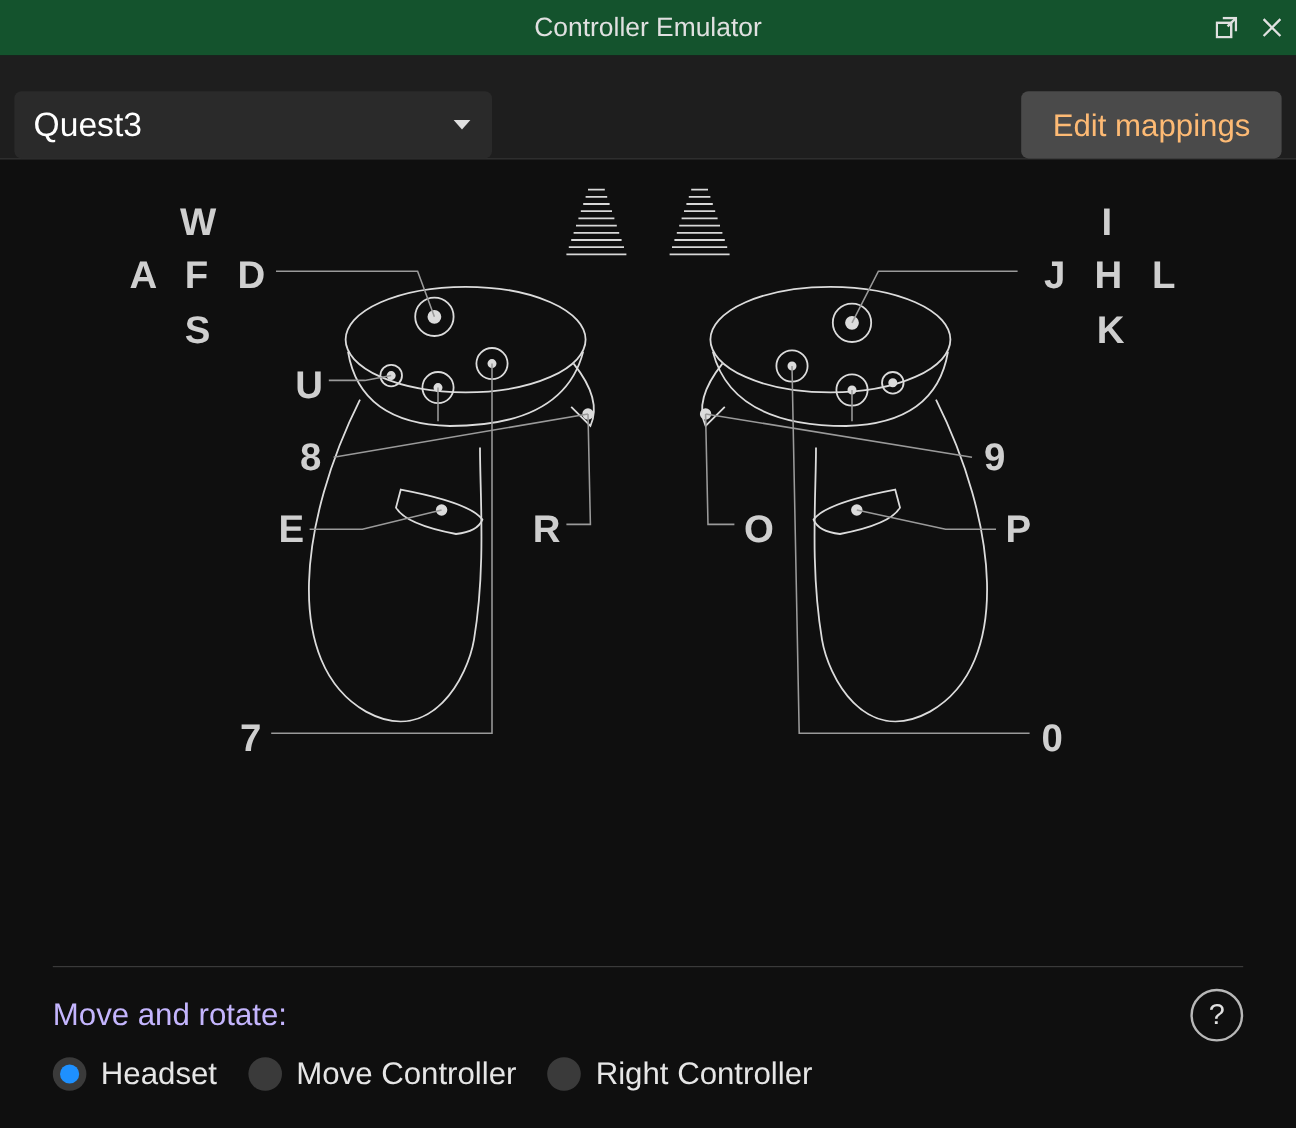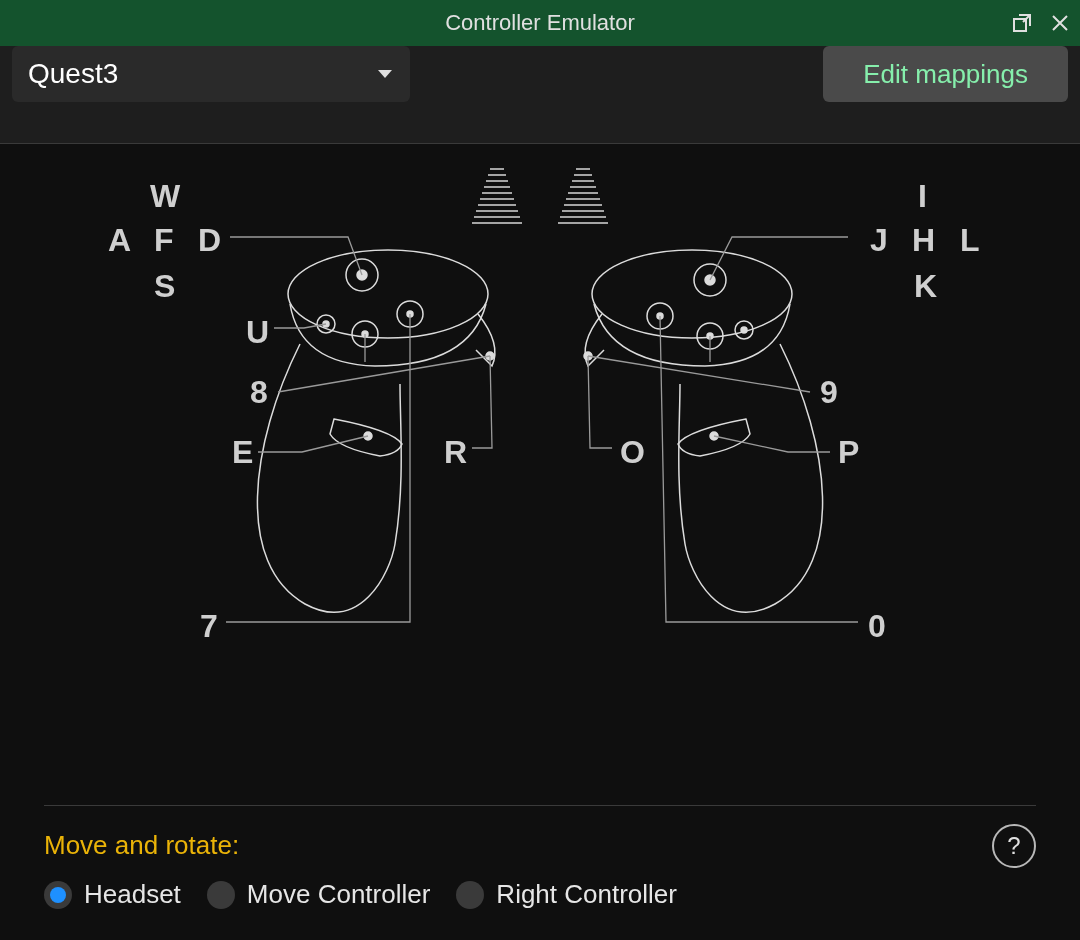--- a/index.html
+++ b/index.html
@@ -1,32 +1,32 @@
 <!DOCTYPE html>
 <html><head>
 <meta charset="utf-8">
 <style>
   * { margin: 0; padding: 0; box-sizing: border-box; }
   html, body { width: 1080px; height: 940px; background: #0f0f0f; font-family: "Segoe UI", Arial, sans-serif; color: #e6e6e6; overflow: hidden; }
   .titlebar { height: 46px; background: #14532d; display: flex; align-items: center; position: relative; }
   .titlebar-title { flex: 1; text-align: center; font-size: 22px; color: #e0e0e0; }
   .titlebar-controls { position: absolute; right: 10px; top: 0; height: 46px; display: flex; align-items: center; gap: 18px; }
   .titlebar-icon { width: 20px; height: 20px; display: flex; align-items: center; justify-content: center; cursor: pointer; }
-  .toolbar { height: 98px; background: #1e1e1e; border-bottom: 1px solid #3a3a3a; display: flex; align-items: flex-start; padding: 0 12px; gap: 12px; }
+  .toolbar { height: 87px; background: #1e1e1e; border-bottom: 1px solid #3a3a3a; display: flex; align-items: flex-end; padding: 0 12px; gap: 12px; }
   .dropdown { width: 398px; height: 56px; background: #2a2a2a; border-radius: 6px; display: flex; align-items: center; justify-content: space-between; padding: 0 18px 0 16px; cursor: pointer; }
   .dropdown-text { font-size: 28px; color: #ffffff; }
   .dropdown-caret { width: 0; height: 0; border-left: 7px solid transparent; border-right: 7px solid transparent; border-top: 8px solid #e0e0e0; }
   .toolbar-spacer { flex: 1; }
-  .edit-button { height: 56px; padding: 0 40px; background: #4a4a4a; border-radius: 6px; display: flex; align-items: center; cursor: pointer; font-size: 26px; color: #86efac; margin-left: 12px; }
+  .edit-button { height: 56px; padding: 0 26px; background: #4a4a4a; border-radius: 6px; display: flex; align-items: center; cursor: pointer; font-size: 26px; color: #fdba74; margin-left: 12px; }
   .stage { position: relative; width: 1080px; height: 662px; background: #0f0f0f; }
   .key { position: absolute; font-weight: 700; color: #cfcfcf; font-size: 32px; line-height: 1; }
   svg.diagram { position: absolute; left: 0; top: 0; }
   .footer { position: absolute; left: 44px; right: 44px; bottom: 30px; }
   .divider { height: 1px; background: #3a3a3a; margin-bottom: 24px; }
-  .footer-label { font-size: 26px; color: #eab308; margin-bottom: 18px; }
+  .footer-label { font-size: 26px; color: #c4b5fd; margin-bottom: 18px; }
   .radio-group { display: flex; align-items: flex-start; gap: 26px; }
   .radio { display: flex; align-items: center; gap: 12px; cursor: pointer; }
   .radio-circle { width: 28px; height: 28px; border-radius: 50%; background: #3a3a3a; display: flex; align-items: center; justify-content: center; }
   .radio-circle.selected::after { content: ""; width: 16px; height: 16px; border-radius: 50%; background: #1e90ff; }
   .radio-label { font-size: 26px; color: #e6e6e6; }
   .help-circle { position: absolute; right: 0; top: -6px; width: 44px; height: 44px; border: 2px solid #b8b8b8; border-radius: 50%; display: flex; align-items: center; justify-content: center; font-size: 24px; color: #e0e0e0; cursor: pointer; }
 </style>
 </head>
 <body>
 

